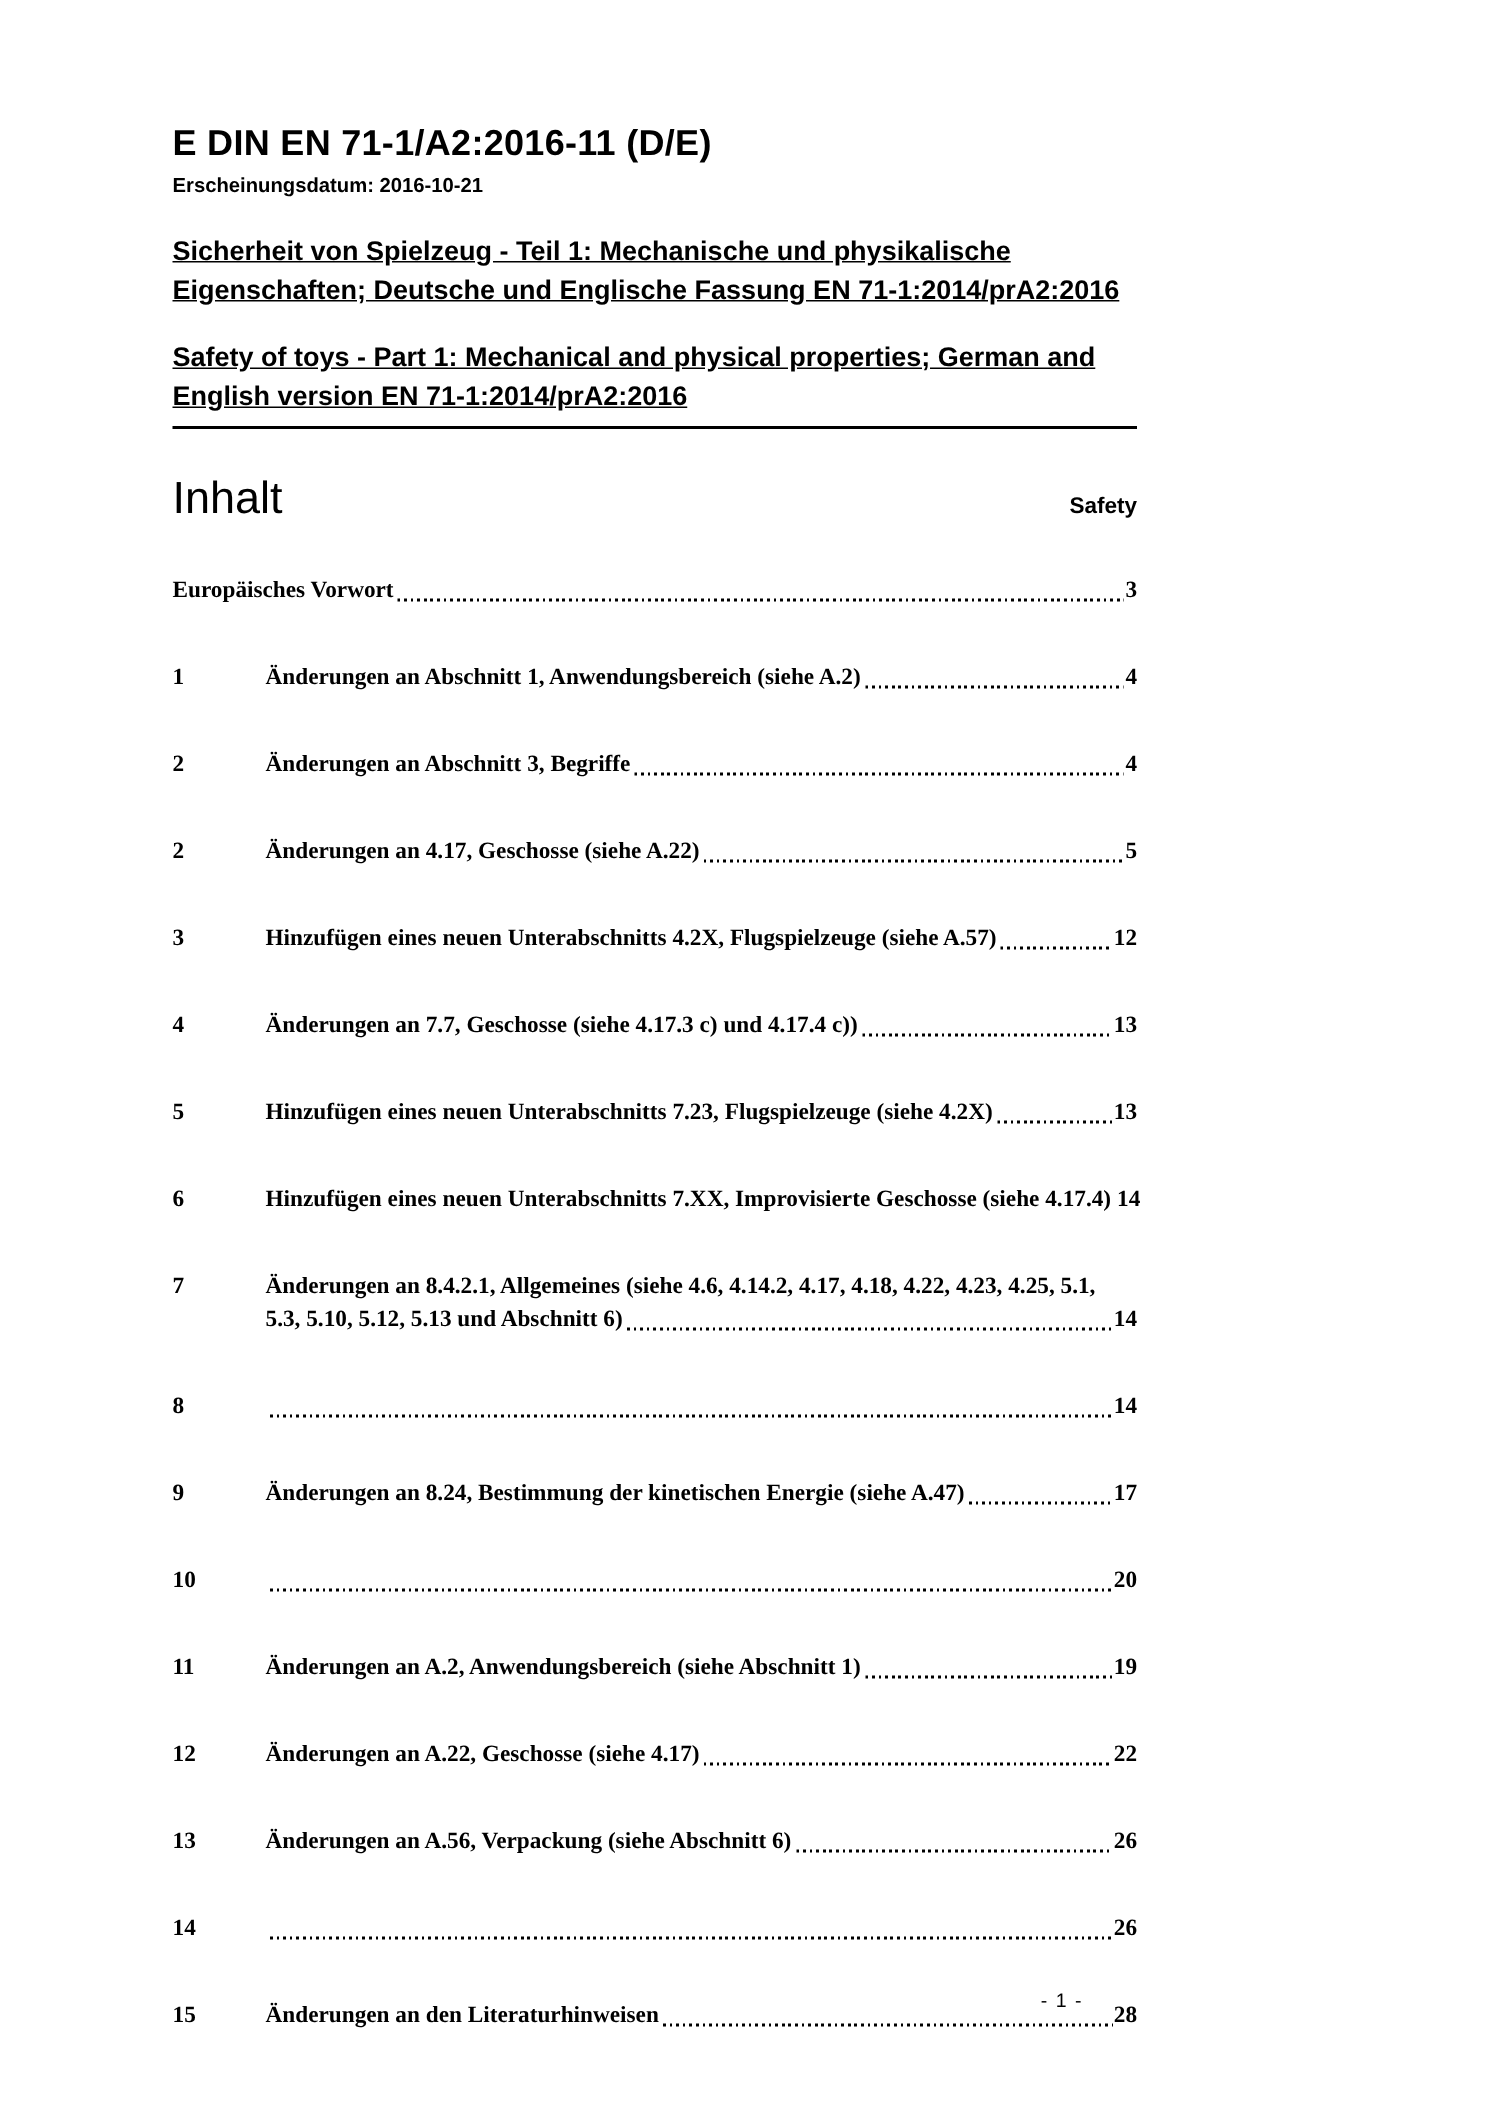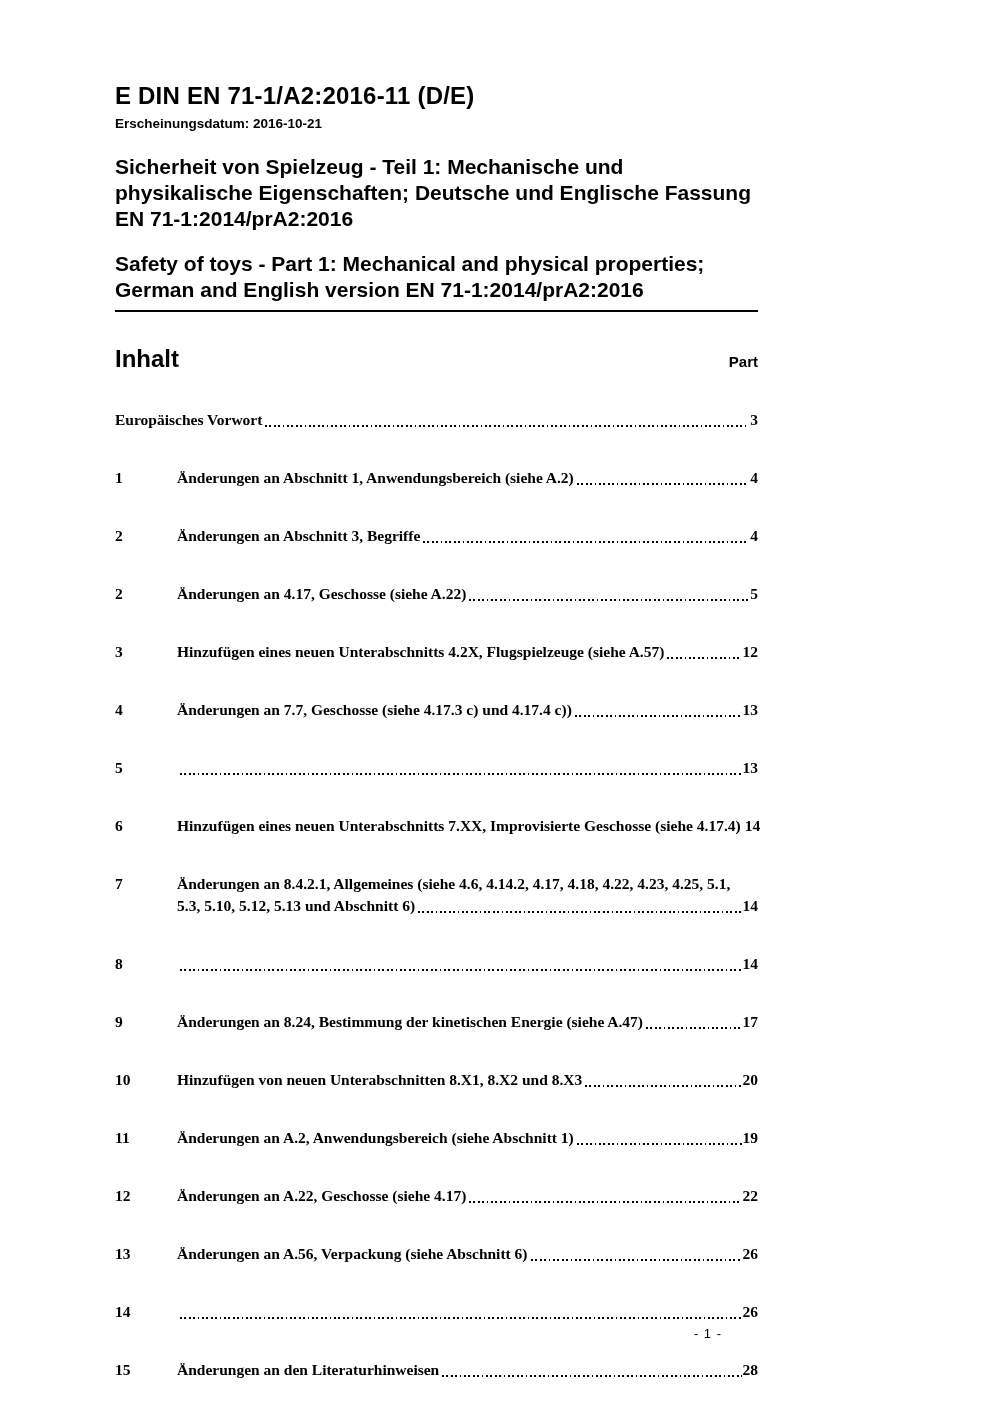--- a/index.html
+++ b/index.html
@@ -27,42 +27,43 @@
     margin: 0 0 5px 0;
     letter-spacing: 0.2px;
   }
   .release-date {
     font-size: 13.5px;
     line-height: 17px;
     font-weight: 700;
     margin: 0 0 22px 0;
   }
   .doc-title {
-    font-size: 21px;
+    font-size: 18px;
     line-height: 26px;
     font-weight: 700;
     margin: 0 0 19px 0;
+    text-decoration: underline;
   }
   .doc-title.en { margin-bottom: 7px; }
   .rule {
     border: none;
     border-top: 2px solid #000;
     margin: 0 0 33px 0;
   }
   
   .toc-head-row {
     display: flex;
     justify-content: space-between;
     align-items: baseline;
     margin: 0 0 33px 0;
   }
   .toc-heading {
-    font-size: 24px;
+    font-size: 30px;
     line-height: 28px;
-    font-weight: 700;
+    font-weight: 400;
     margin: 0;
   }
   .page-col-label {
     font-size: 15px;
     font-weight: 700;
   }
   
   .toc {
     font-family: "Liberation Serif", serif;
     font-weight: 700;
@@ -108,21 +109,21 @@
   <h1 class="doc-number">E DIN EN 71-1/A2:2016-11 (D/E)</h1>
   <p class="release-date">Erscheinungsdatum: 2016-10-21</p>
 
   <p class="doc-title de">Sicherheit von Spielzeug - Teil 1: Mechanische und physikalische Eigenschaften; Deutsche und Englische Fassung EN 71-1:2014/prA2:2016</p>
   <p class="doc-title en">Safety of toys - Part 1: Mechanical and physical properties; German and English version EN 71-1:2014/prA2:2016</p>
 
   <hr class="rule">
 
   <div class="toc-head-row">
     <h2 class="toc-heading">Inhalt</h2>
-    <span class="page-col-label">Part</span>
+    <span class="page-col-label">Safety</span>
   </div>
 
   <div class="toc">
 
     <div class="toc-row">
       <span class="toc-title">Europäisches Vorwort</span>
       <span class="toc-leader"></span>
       <span class="toc-page">3</span>
     </div>
 
@@ -156,20 +157,21 @@
 
     <div class="toc-row">
       <span class="toc-num">4</span>
       <span class="toc-title">Änderungen an 7.7, Geschosse (siehe 4.17.3 c) und 4.17.4 c))</span>
       <span class="toc-leader"></span>
       <span class="toc-page">13</span>
     </div>
 
     <div class="toc-row">
       <span class="toc-num">5</span>
+      <span class="toc-title">Hinzufügen eines neuen Unterabschnitts 7.23, Flugspielzeuge (siehe 4.2X)</span>
       <span class="toc-leader"></span>
       <span class="toc-page">13</span>
     </div>
 
     <div class="toc-row">
       <span class="toc-num">6</span>
       <span class="toc-title">Hinzufügen eines neuen Unterabschnitts 7.XX, Improvisierte Geschosse (siehe 4.17.4)</span>
       <span class="toc-leader"></span>
       <span class="toc-page">14</span>
     </div>
@@ -194,21 +196,20 @@
 
     <div class="toc-row">
       <span class="toc-num">9</span>
       <span class="toc-title">Änderungen an 8.24, Bestimmung der kinetischen Energie (siehe A.47)</span>
       <span class="toc-leader"></span>
       <span class="toc-page">17</span>
     </div>
 
     <div class="toc-row">
       <span class="toc-num">10</span>
-      <span class="toc-title">Hinzufügen von neuen Unterabschnitten 8.X1, 8.X2 und 8.X3</span>
       <span class="toc-leader"></span>
       <span class="toc-page">20</span>
     </div>
 
     <div class="toc-row">
       <span class="toc-num">11</span>
       <span class="toc-title">Änderungen an A.2, Anwendungsbereich (siehe Abschnitt 1)</span>
       <span class="toc-leader"></span>
       <span class="toc-page">19</span>
     </div>

